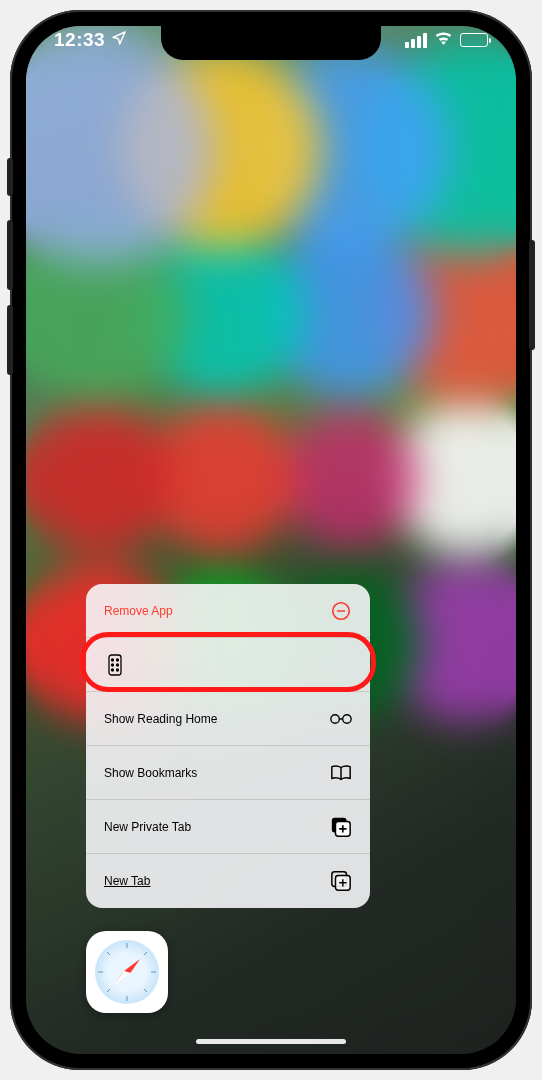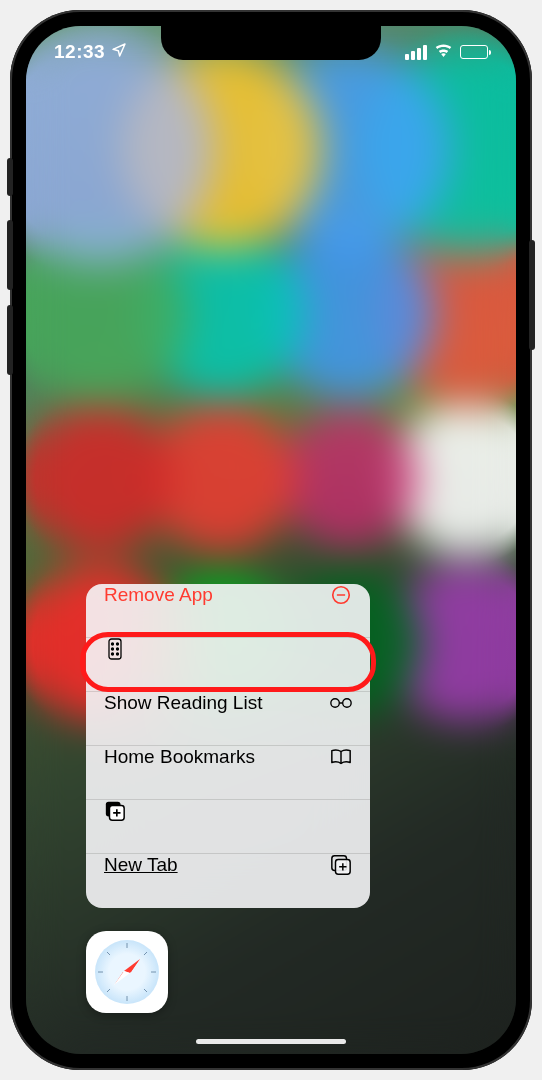--- a/index.html
+++ b/index.html
@@ -67,21 +67,21 @@
     position: absolute;
     top: 0; left: 50%;
     transform: translateX(-50%);
     width: 220px; height: 34px;
     background: #000;
     border-radius: 0 0 22px 22px;
     z-index: 50;
   }
   .status-bar {
     position: absolute;
-    top: 12px; left: 0; right: 0;
+    top: 0; left: 0; right: 0;
     height: 28px;
     display: flex;
     justify-content: space-between;
     align-items: center;
     padding: 0 28px;
     color: #fff;
     z-index: 40;
     font-weight: 600;
   }
   .status-left { display: flex; align-items: center; gap: 6px; font-size: 19px; letter-spacing: 0.5px;}
@@ -110,23 +110,24 @@
     width: 284px;
     background: rgba(245,245,247,0.9);
     border-radius: 16px;
     overflow: hidden;
     backdrop-filter: blur(30px);
     z-index: 30;
   }
   .menu-item {
     display: flex;
     justify-content: space-between;
+    align-items: center;
     height: 54px;
     padding: 0 18px;
-    font-size: 19px;
+    font-size: 12px;
     color: #000;
     border-bottom: 0.5px solid rgba(0,0,0,0.12);
     position: relative;
   }
   .menu-item:last-child { border-bottom: none; text-decoration: underline; }
   .menu-item.destructive { color: #ff3b30; }
   .menu-item.destructive .menu-icon { color: #ff3b30; }
   .menu-icon { width: 22px; height: 22px; display:flex; align-items:center; justify-content:center; color:#000; }
   .highlight-ring {
     position: absolute;
@@ -225,41 +226,42 @@
               <circle cx="9.5" cy="6" r="1" fill="currentColor"></circle>
             <circle cx="4.5" cy="11" r="1" fill="currentColor"></circle>
               <circle cx="9.5" cy="11" r="1" fill="currentColor"></circle>
             <circle cx="4.5" cy="16" r="1" fill="currentColor"></circle>
               <circle cx="9.5" cy="16" r="1" fill="currentColor"></circle>
           </svg>
         </span>
       </div>
 
       <div class="menu-item">
-        <span>Show Reading List</span>
+        <span>Show Reading Home</span>
         <span class="menu-icon">
           <svg width="26" height="14" viewBox="0 0 26 14" fill="none" stroke="currentColor" stroke-width="1.6">
             <circle cx="6" cy="7" r="5"></circle>
               <circle cx="20" cy="7" r="5"></circle>
               <path d="M11 7h4"></path>
           </svg>
         </span>
       </div>
 
       <div class="menu-item">
-        <span>Home Bookmarks</span>
+        <span>Show Bookmarks</span>
         <span class="menu-icon">
           <svg width="22" height="20" viewBox="0 0 24 20" fill="none" stroke="currentColor" stroke-width="1.6" stroke-linejoin="round">
             <path d="M2 3c3-1 7-1 10 1 3-2 7-2 10-1v13c-3-1-7-1-10 1-3-2-7-2-10-1V3z"></path>
             <line x1="12" y1="4" x2="12" y2="17"></line>
           </svg>
         </span>
       </div>
 
       <div class="menu-item">
+        <span>New Private Tab</span>
         <span class="menu-icon">
           <svg width="22" height="22" viewBox="0 0 24 24">
             <rect x="2" y="2" width="16" height="16" rx="3" fill="currentColor"></rect>
             <rect x="6" y="6" width="16" height="16" rx="3" fill="#fff" stroke="currentColor" stroke-width="1.6"></rect>
             <line x1="14" y1="10" x2="14" y2="18" stroke="currentColor" stroke-width="1.8"></line>
             <line x1="10" y1="14" x2="18" y2="14" stroke="currentColor" stroke-width="1.8"></line>
           </svg>
         </span>
       </div>
 

